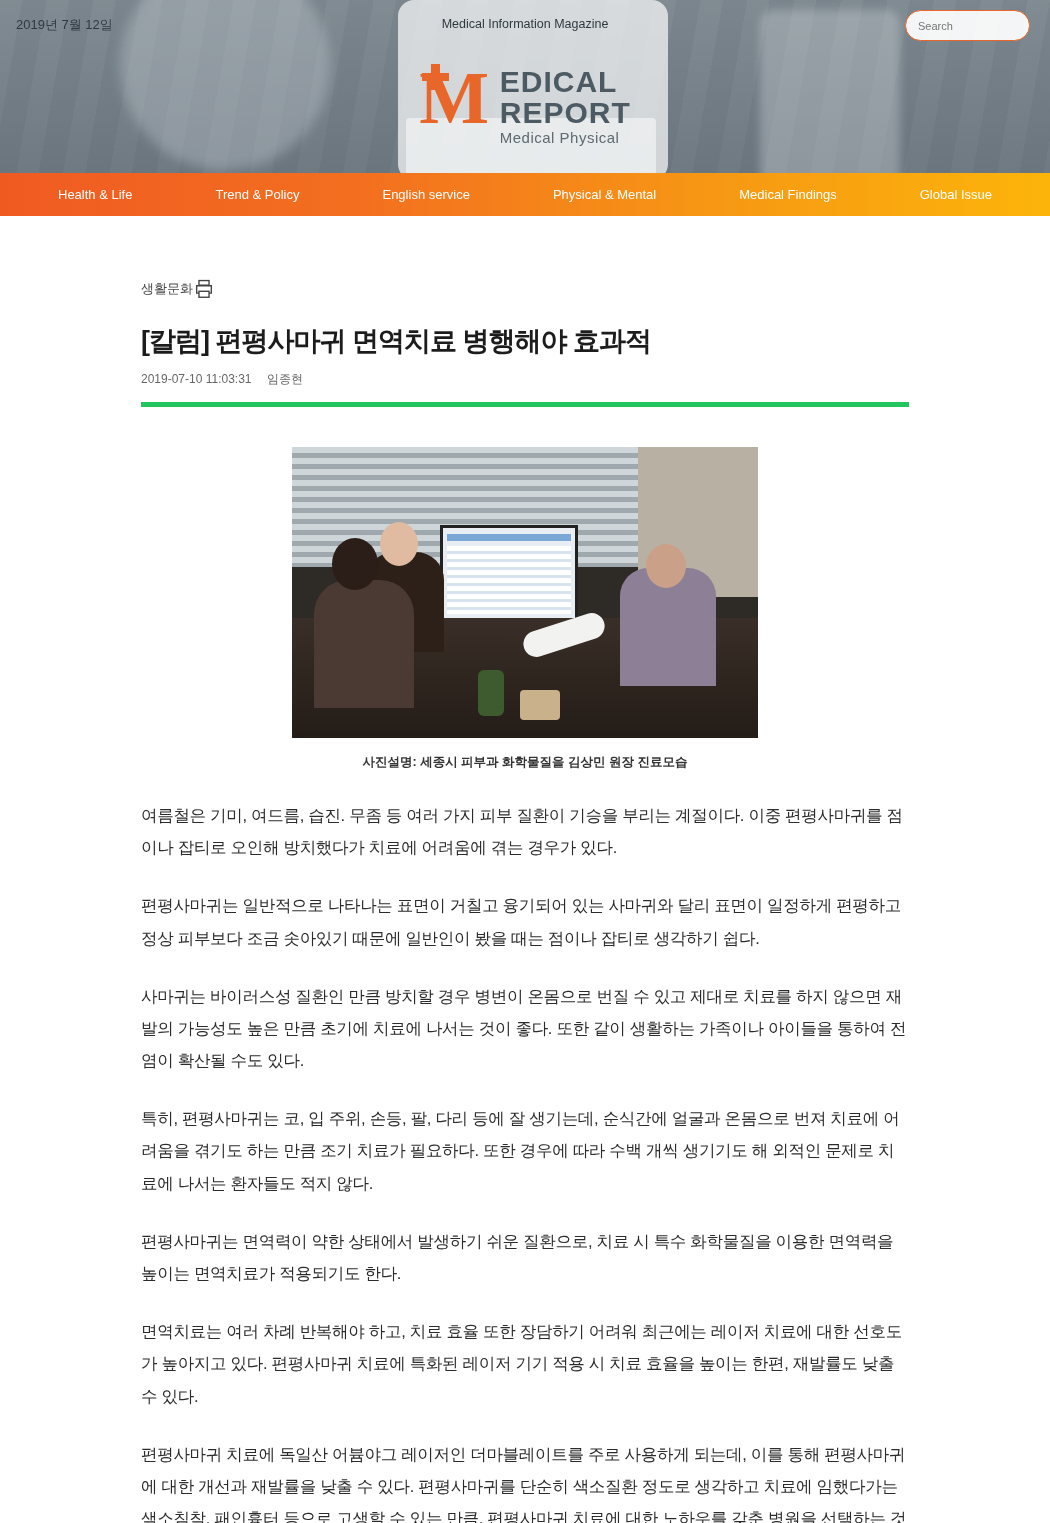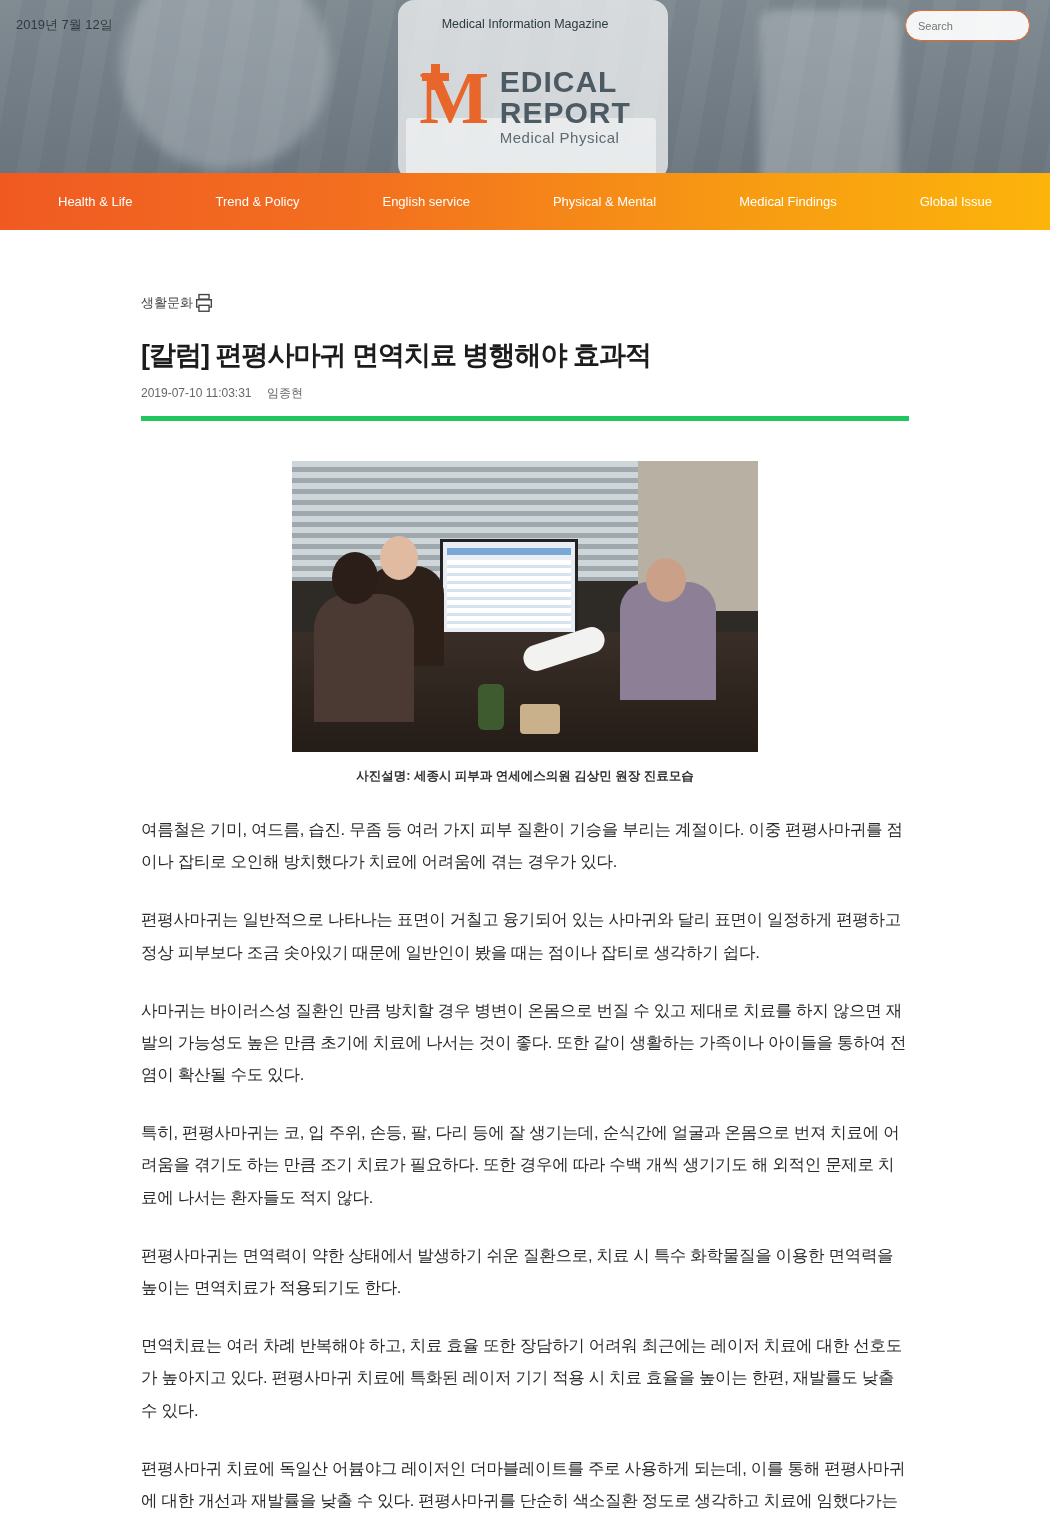--- a/index.html
+++ b/index.html
@@ -151,21 +151,21 @@
   }
   .logo-text .l3 {
     font-size: 15px;
     color: #5d6a72;
     letter-spacing: 0.5px;
     line-height: 20px;
   }
 
   
   .main-nav {
-    height: 57px;
+    height: 43px;
     background: linear-gradient(90deg, #f05a22 0%, #f3701f 35%, #f79a13 70%, #fcb40a 100%);
     display: flex;
     align-items: center;
     justify-content: space-between;
     padding: 0 58px 0 58px;
   }
   .nav-item {
     color: #ffffff;
     font-size: 13px;
     cursor: pointer;
@@ -404,21 +404,21 @@
       <div class="doctor"></div>
       <div class="doctor-head"></div>
       <div class="patient2"></div>
       <div class="patient2-head"></div>
       <div class="patient1"></div>
       <div class="patient1-head"></div>
       <div class="lamp"></div>
       <div class="plant"></div>
       <div class="cup"></div>
     </div>
-    <figcaption class="caption">사진설명: 세종시 피부과 연세에스의원 김상민 원장 진료모습</figcaption>
+    <figcaption class="caption">사진설명: 세종시 피부과 화학물질을 김상민 원장 진료모습</figcaption>
   </figure>
 
   <div class="body-text">
     <p>여름철은 기미, 여드름, 습진. 무좀 등 여러 가지 피부 질환이 기승을 부리는 계절이다. 이중 편평사마귀를 점이나 잡티로 오인해 방치했다가 치료에 어려움에 겪는 경우가 있다.</p>
     <p>편평사마귀는 일반적으로 나타나는 표면이 거칠고 융기되어 있는 사마귀와 달리 표면이 일정하게 편평하고 정상 피부보다 조금 솟아있기 때문에 일반인이 봤을 때는 점이나 잡티로 생각하기 쉽다.</p>
     <p>사마귀는 바이러스성 질환인 만큼 방치할 경우 병변이 온몸으로 번질 수 있고 제대로 치료를 하지 않으면 재발의 가능성도 높은 만큼 초기에 치료에 나서는 것이 좋다. 또한 같이 생활하는 가족이나 아이들을 통하여 전염이 확산될 수도 있다.</p>
     <p>특히, 편평사마귀는 코, 입 주위, 손등, 팔, 다리 등에 잘 생기는데, 순식간에 얼굴과 온몸으로 번져 치료에 어려움을 겪기도 하는 만큼 조기 치료가 필요하다. 또한 경우에 따라 수백 개씩 생기기도 해 외적인 문제로 치료에 나서는 환자들도 적지 않다.</p>
     <p>편평사마귀는 면역력이 약한 상태에서 발생하기 쉬운 질환으로, 치료 시 특수 화학물질을 이용한 면역력을 높이는 면역치료가 적용되기도 한다.</p>
     <p>면역치료는 여러 차례 반복해야 하고, 치료 효율 또한 장담하기 어려워 최근에는 레이저 치료에 대한 선호도가 높아지고 있다. 편평사마귀 치료에 특화된 레이저 기기 적용 시 치료 효율을 높이는 한편, 재발률도 낮출 수 있다.</p>
     <p>편평사마귀 치료에 독일산 어븀야그 레이저인 더마블레이트를 주로 사용하게 되는데, 이를 통해 편평사마귀에 대한 개선과 재발률을 낮출 수 있다. 편평사마귀를 단순히 색소질환 정도로 생각하고 치료에 임했다가는 색소침착, 패인흉터 등으로 고생할 수 있는 만큼, 편평사마귀 치료에 대한 노하우를 갖춘 병원을 선택하는 것이 좋다.</p>

